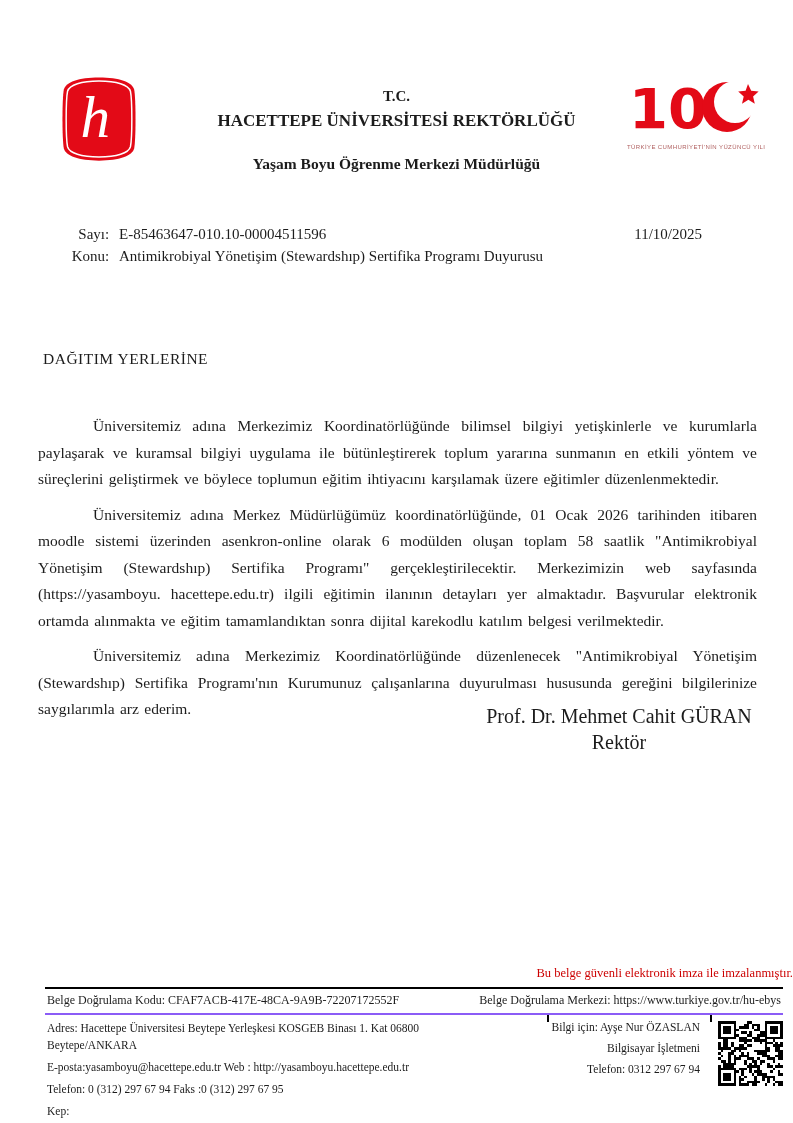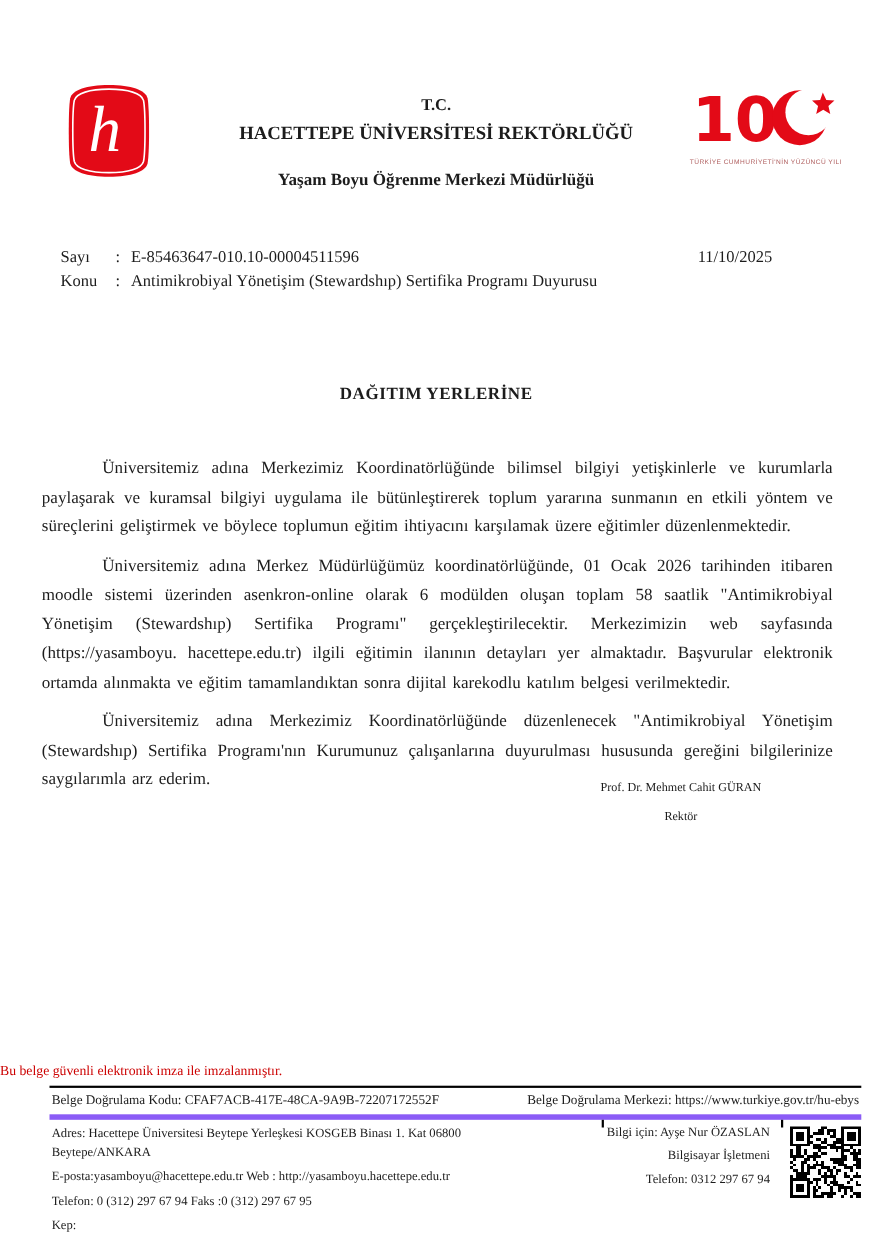--- a/index.html
+++ b/index.html
@@ -15,41 +15,41 @@
     margin-top:2px; font-family:"Liberation Sans","DejaVu Sans",sans-serif;
     font-size:6px; letter-spacing:.4px; color:#b06060; white-space:nowrap;
   }
   .header-center{ position:absolute; top:88px; left:140px; right:140px; text-align:center; }
   .h-tc{ font-size:15px; font-weight:bold; }
   .h-org{ font-size:17px; font-weight:bold; margin-top:6px; }
   .h-unit{ font-size:15.5px; font-weight:bold; margin-top:24px; }
   
   .meta{ position:absolute; top:223px; left:55px; width:500px; font-size:15px; }
   .meta-row{ display:flex; line-height:22px; }
-  .meta-label{ width:50px; }
+  .meta-label{ width:50px;text-align:right; }
   .meta-colon{ width:14px; }
   .meta-value{ max-width:430px; }
   .doc-date{ position:absolute; top:223px; right:91px; font-size:15px; line-height:22px; }
   
-  .doc-title{ position:absolute; top:350px; left:0; right:0; text-align:center;
-              font-weight:bold; font-size:15.5px; letter-spacing:.5px; }
+  .doc-title{ position:absolute; top:350px; left:0; right:0; 
+              font-weight:normal; font-size:15.5px; letter-spacing:.5px;padding-left:43px; }
   .content{ position:absolute; top:413px; left:38px; right:36px; }
   .content p{
     font-size:15.5px; line-height:26.5px; text-align:justify;
     text-indent:55px; margin-bottom:9px; word-spacing:1.5px;
   }
   .signature{ position:absolute; top:703px; left:483px; width:272px;
-              text-align:center; font-size:11px; line-height:26px; }
+              text-align:center; font-size:20px; line-height:26px; }
   
-  .esign{ position:absolute; top:966px; left:0; right:0; text-align:left;
+  .esign{ position:absolute; top:966px; left:0; right:0; text-align:right;
           color:#cc0000; font-size:12.5px; }
   .footer-box{ position:absolute; left:45px; right:10px; top:987px; }
   .f-row1{
     display:flex; justify-content:space-between; align-items:baseline;
-    border-top:2px solid #000; border-bottom:5px solid #8b5cf6;
+    border-top:2px solid #000; border-bottom:2px solid #8b5cf6;
     padding:4px 2px 5px 2px; font-size:12px;text-align:right;
   }
   .f-row2{ position:relative; display:flex; padding-top:5px; }
   .tick{ position:absolute; top:0; width:1.5px; height:7px; background:#000; }
   .tick-a{ left:502px; } .tick-b{ left:665px; }
   .f-left{ width:478px; padding-left:2px; font-size:11.5px; }
   .f-left .line{ line-height:17px; }
   .f-left .entry{ margin-bottom:5px; line-height:17px; }
   .f-mid{ flex:1; text-align:right; margin-right:18px; font-size:11.5px; padding-top:1px; }
   .f-mid div{ margin-bottom:9px; }

